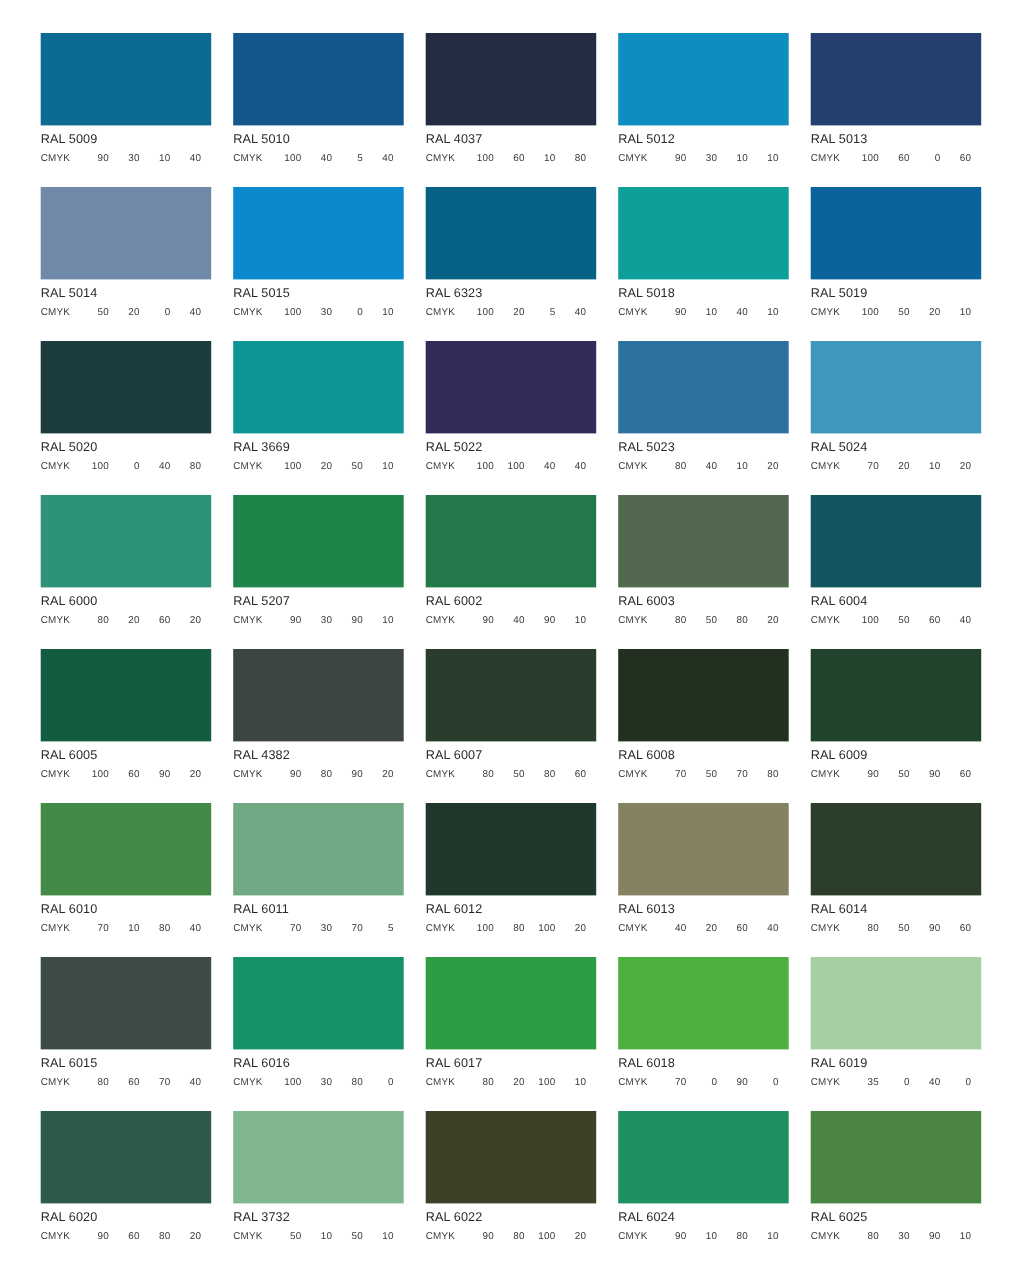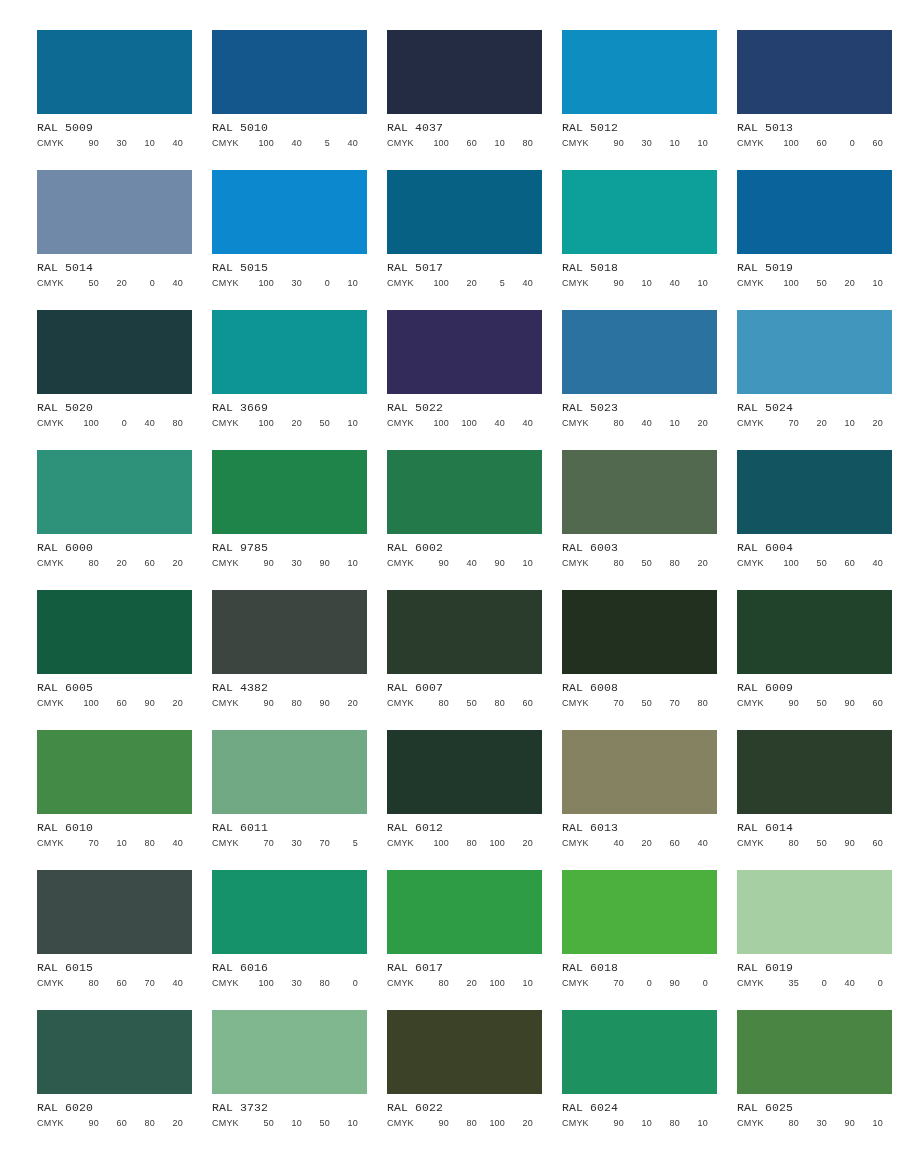--- a/index.html
+++ b/index.html
@@ -43,21 +43,21 @@
     display: block;
     box-sizing: border-box;
   }
   .swatch-name {
     font-size: 11.5px;
     color: #2b2b2b;
     letter-spacing: 0.1px;
     margin-top: 7px;
     line-height: 13px;
     white-space: nowrap;
-    font-family: Liberation Mono, monospace;
+    font-family: Liberation Sans, sans-serif;
   }
   .swatch-cmyk {
     margin-top: 4px;
     display: flex;
     align-items: flex-start;
     font-size: 9px;
     color: #3a3a3a;
     line-height: 11px;
     white-space: nowrap;
     letter-spacing: 0.2px;
@@ -149,21 +149,21 @@
         <div class="swatch-cmyk">
           <span class="cmyk-label">CMYK</span>
           <span class="cmyk-val">100</span>
           <span class="cmyk-val">30</span>
           <span class="cmyk-val">0</span>
           <span class="cmyk-val">10</span>
         </div>
       </div>
       <div class="swatch-cell">
         <div class="swatch-chip" style="background: rgb(6, 97, 133);"></div>
-        <div class="swatch-name">RAL 5017</div>
+        <div class="swatch-name">RAL 6323</div>
         <div class="swatch-cmyk">
           <span class="cmyk-label">CMYK</span>
           <span class="cmyk-val">100</span>
           <span class="cmyk-val">20</span>
           <span class="cmyk-val">5</span>
           <span class="cmyk-val">40</span>
         </div>
       </div>
       <div class="swatch-cell">
         <div class="swatch-chip" style="background: rgb(13, 159, 153);"></div>
@@ -248,21 +248,21 @@
         <div class="swatch-cmyk">
           <span class="cmyk-label">CMYK</span>
           <span class="cmyk-val">80</span>
           <span class="cmyk-val">20</span>
           <span class="cmyk-val">60</span>
           <span class="cmyk-val">20</span>
         </div>
       </div>
       <div class="swatch-cell">
         <div class="swatch-chip" style="background: rgb(30, 132, 73);"></div>
-        <div class="swatch-name">RAL 9785</div>
+        <div class="swatch-name">RAL 5207</div>
         <div class="swatch-cmyk">
           <span class="cmyk-label">CMYK</span>
           <span class="cmyk-val">90</span>
           <span class="cmyk-val">30</span>
           <span class="cmyk-val">90</span>
           <span class="cmyk-val">10</span>
         </div>
       </div>
       <div class="swatch-cell">
         <div class="swatch-chip" style="background: rgb(35, 121, 74);"></div>

